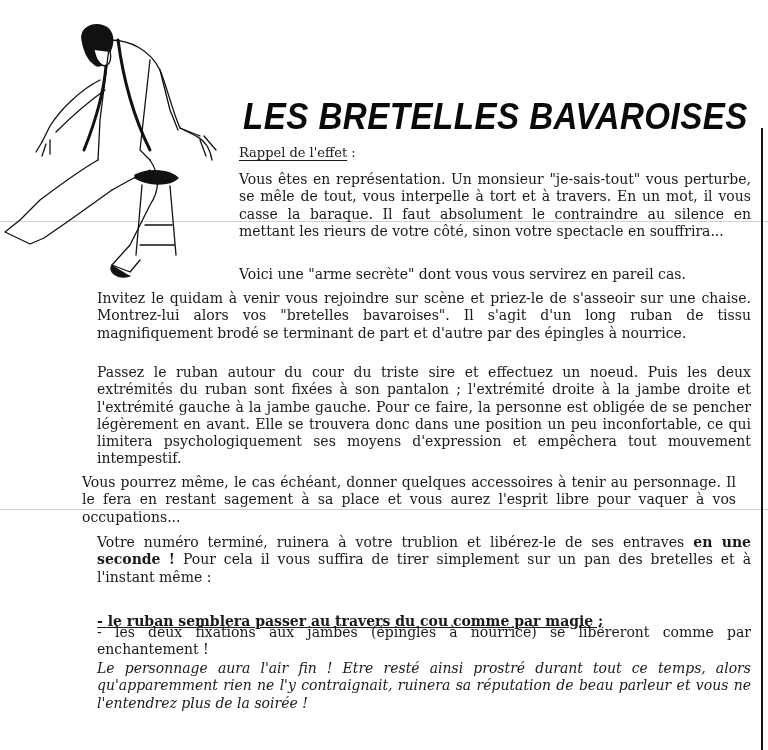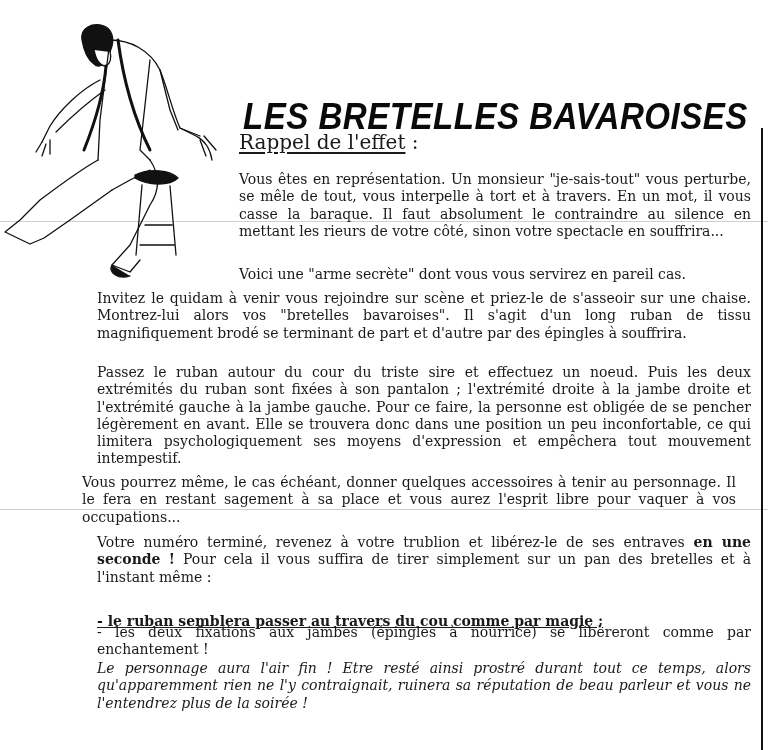--- a/index.html
+++ b/index.html
@@ -3,21 +3,21 @@
 <meta charset="utf-8">
 <style>
   html, body { margin: 0; padding: 0; background: #ffffff; }
   body { width: 768px; height: 750px; position: relative; overflow: hidden;
          font-family: "DejaVu Serif", "Liberation Serif", serif; color: #1a1a1a; }
   .illustration { position: absolute; left: 0; top: 10px; width: 240px; height: 270px; }
   .title { position: absolute; left: 243px; top: 96px; margin: 0;
            font-family: "Liberation Sans", "DejaVu Sans", sans-serif; font-weight: 900;
            font-style: italic; font-size: 36px; letter-spacing: 0.5px; color: #0a0a0a;
            transform: scaleX(0.92); transform-origin: left top; white-space: nowrap; }
-  .subtitle { position: absolute; left: 239px; top: 130px; font-size: 20px; text-align: right; }
+  .subtitle { position: absolute; left: 239px; top: 145px; font-size: 13px; text-align: right; }
   .subtitle .u { text-decoration: underline; text-underline-offset: 3px; }
   .para { position: absolute; font-size: 14px; line-height: 17.3px; text-align: justify;
           text-align-last: left; margin: 0; }
   .p1 { left: 239px; top: 171px; width: 512px; }
   .p2 { left: 239px; top: 266px; width: 512px; }
   .p3 { left: 97px; top: 290px; width: 654px; }
   .p4 { left: 97px; top: 364px; width: 654px; }
   .p5 { left: 82px; top: 474px; width: 654px; }
   .p6 { left: 97px; top: 534px; width: 654px; }
   .b1 { left: 97px; top: 613px; width: 654px; font-weight: bold; text-decoration: underline; }
@@ -61,21 +61,21 @@
 </svg>
 
 <h1 class="title">LES BRETELLES BAVAROISES</h1>
 
 <div class="subtitle">
   <span class="u">Rappel de l'effet</span><span> :</span>
 </div>
 
 <p class="para p1">Vous êtes en représentation. Un monsieur "je-sais-tout" vous perturbe, se mêle de tout, vous interpelle à tort et à travers. En un mot, il vous casse la baraque. Il faut absolument le contraindre au silence en mettant les rieurs de votre côté, sinon votre spectacle en souffrira...</p>
 <p class="para p2">Voici une "arme secrète" dont vous vous servirez en pareil cas.</p>
-<p class="para p3">Invitez le quidam à venir vous rejoindre sur scène et priez-le de s'asseoir sur une chaise. Montrez-lui alors vos "bretelles bavaroises". Il s'agit d'un long ruban de tissu magnifiquement brodé se terminant de part et d'autre par des épingles à souffrira.</p>
+<p class="para p3">Invitez le quidam à venir vous rejoindre sur scène et priez-le de s'asseoir sur une chaise. Montrez-lui alors vos "bretelles bavaroises". Il s'agit d'un long ruban de tissu magnifiquement brodé se terminant de part et d'autre par des épingles à nourrice.</p>
 <p class="para p4">Passez le ruban autour du cour du triste sire et effectuez un noeud. Puis les deux extrémités du ruban sont fixées à son pantalon ; l'extrémité droite à la jambe droite et l'extrémité gauche à la jambe gauche. Pour ce faire, la personne est obligée de se pencher légèrement en avant. Elle se trouvera donc dans une position un peu inconfortable, ce qui limitera psychologiquement ses moyens d'expression et empêchera tout mouvement intempestif.</p>
 <p class="para p5">Vous pourrez même, le cas échéant, donner quelques accessoires à tenir au personnage. Il le fera en restant sagement à sa place et vous aurez l'esprit libre pour vaquer à vos occupations...</p>
-<p class="para p6"><span>Votre numéro terminé, revenez à votre trublion et libérez-le de ses entraves </span><strong>en une seconde !</strong><span> Pour cela il vous suffira de tirer simplement sur un pan des bretelles et à l'instant même :</span></p>
+<p class="para p6"><span>Votre numéro terminé, ruinera à votre trublion et libérez-le de ses entraves </span><strong>en une seconde !</strong><span> Pour cela il vous suffira de tirer simplement sur un pan des bretelles et à l'instant même :</span></p>
 <p class="para b1">- le ruban semblera passer au travers du cou comme par magie ;</p>
 <p class="para b2">- les deux fixations aux jambes (épingles à nourrice) se libèreront comme par enchantement !</p>
 <p class="para p7">Le personnage aura l'air fin ! Etre resté ainsi prostré durant tout ce temps, alors qu'apparemment rien ne l'y contraignait, ruinera sa réputation de beau parleur et vous ne l'entendrez plus de la soirée !</p>
 
 <div class="border-line"></div>
 
 </body></html>

